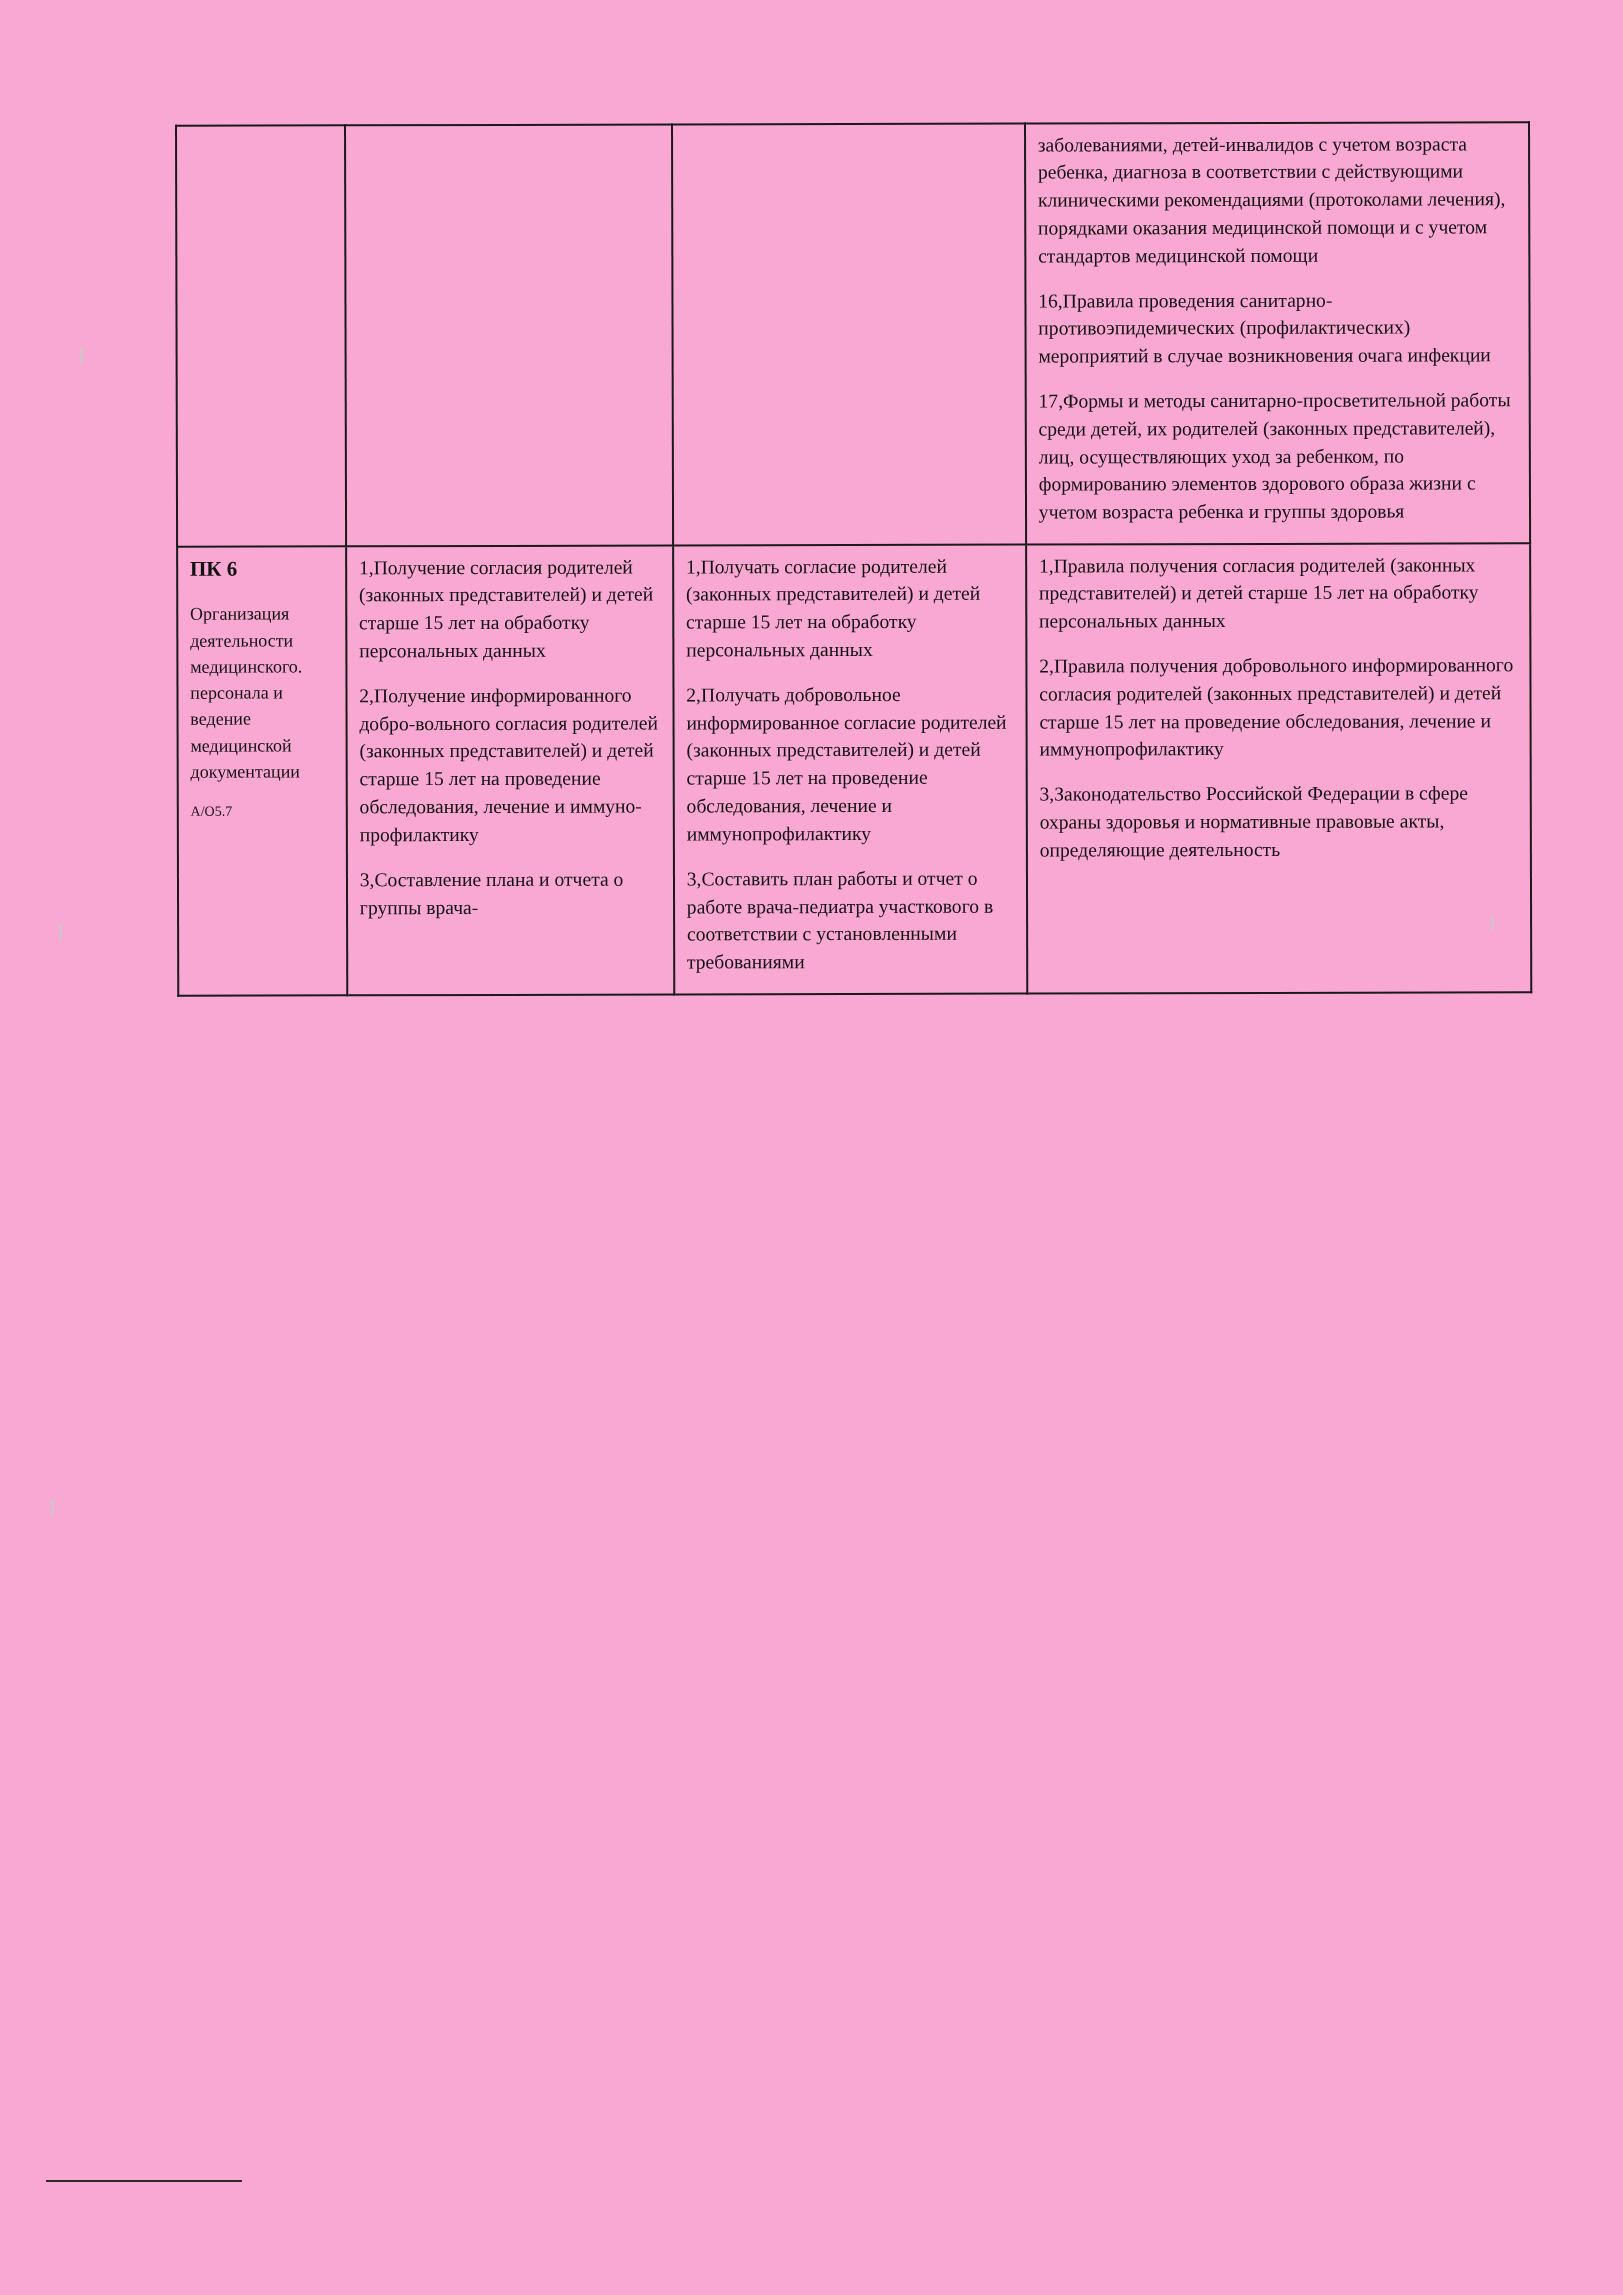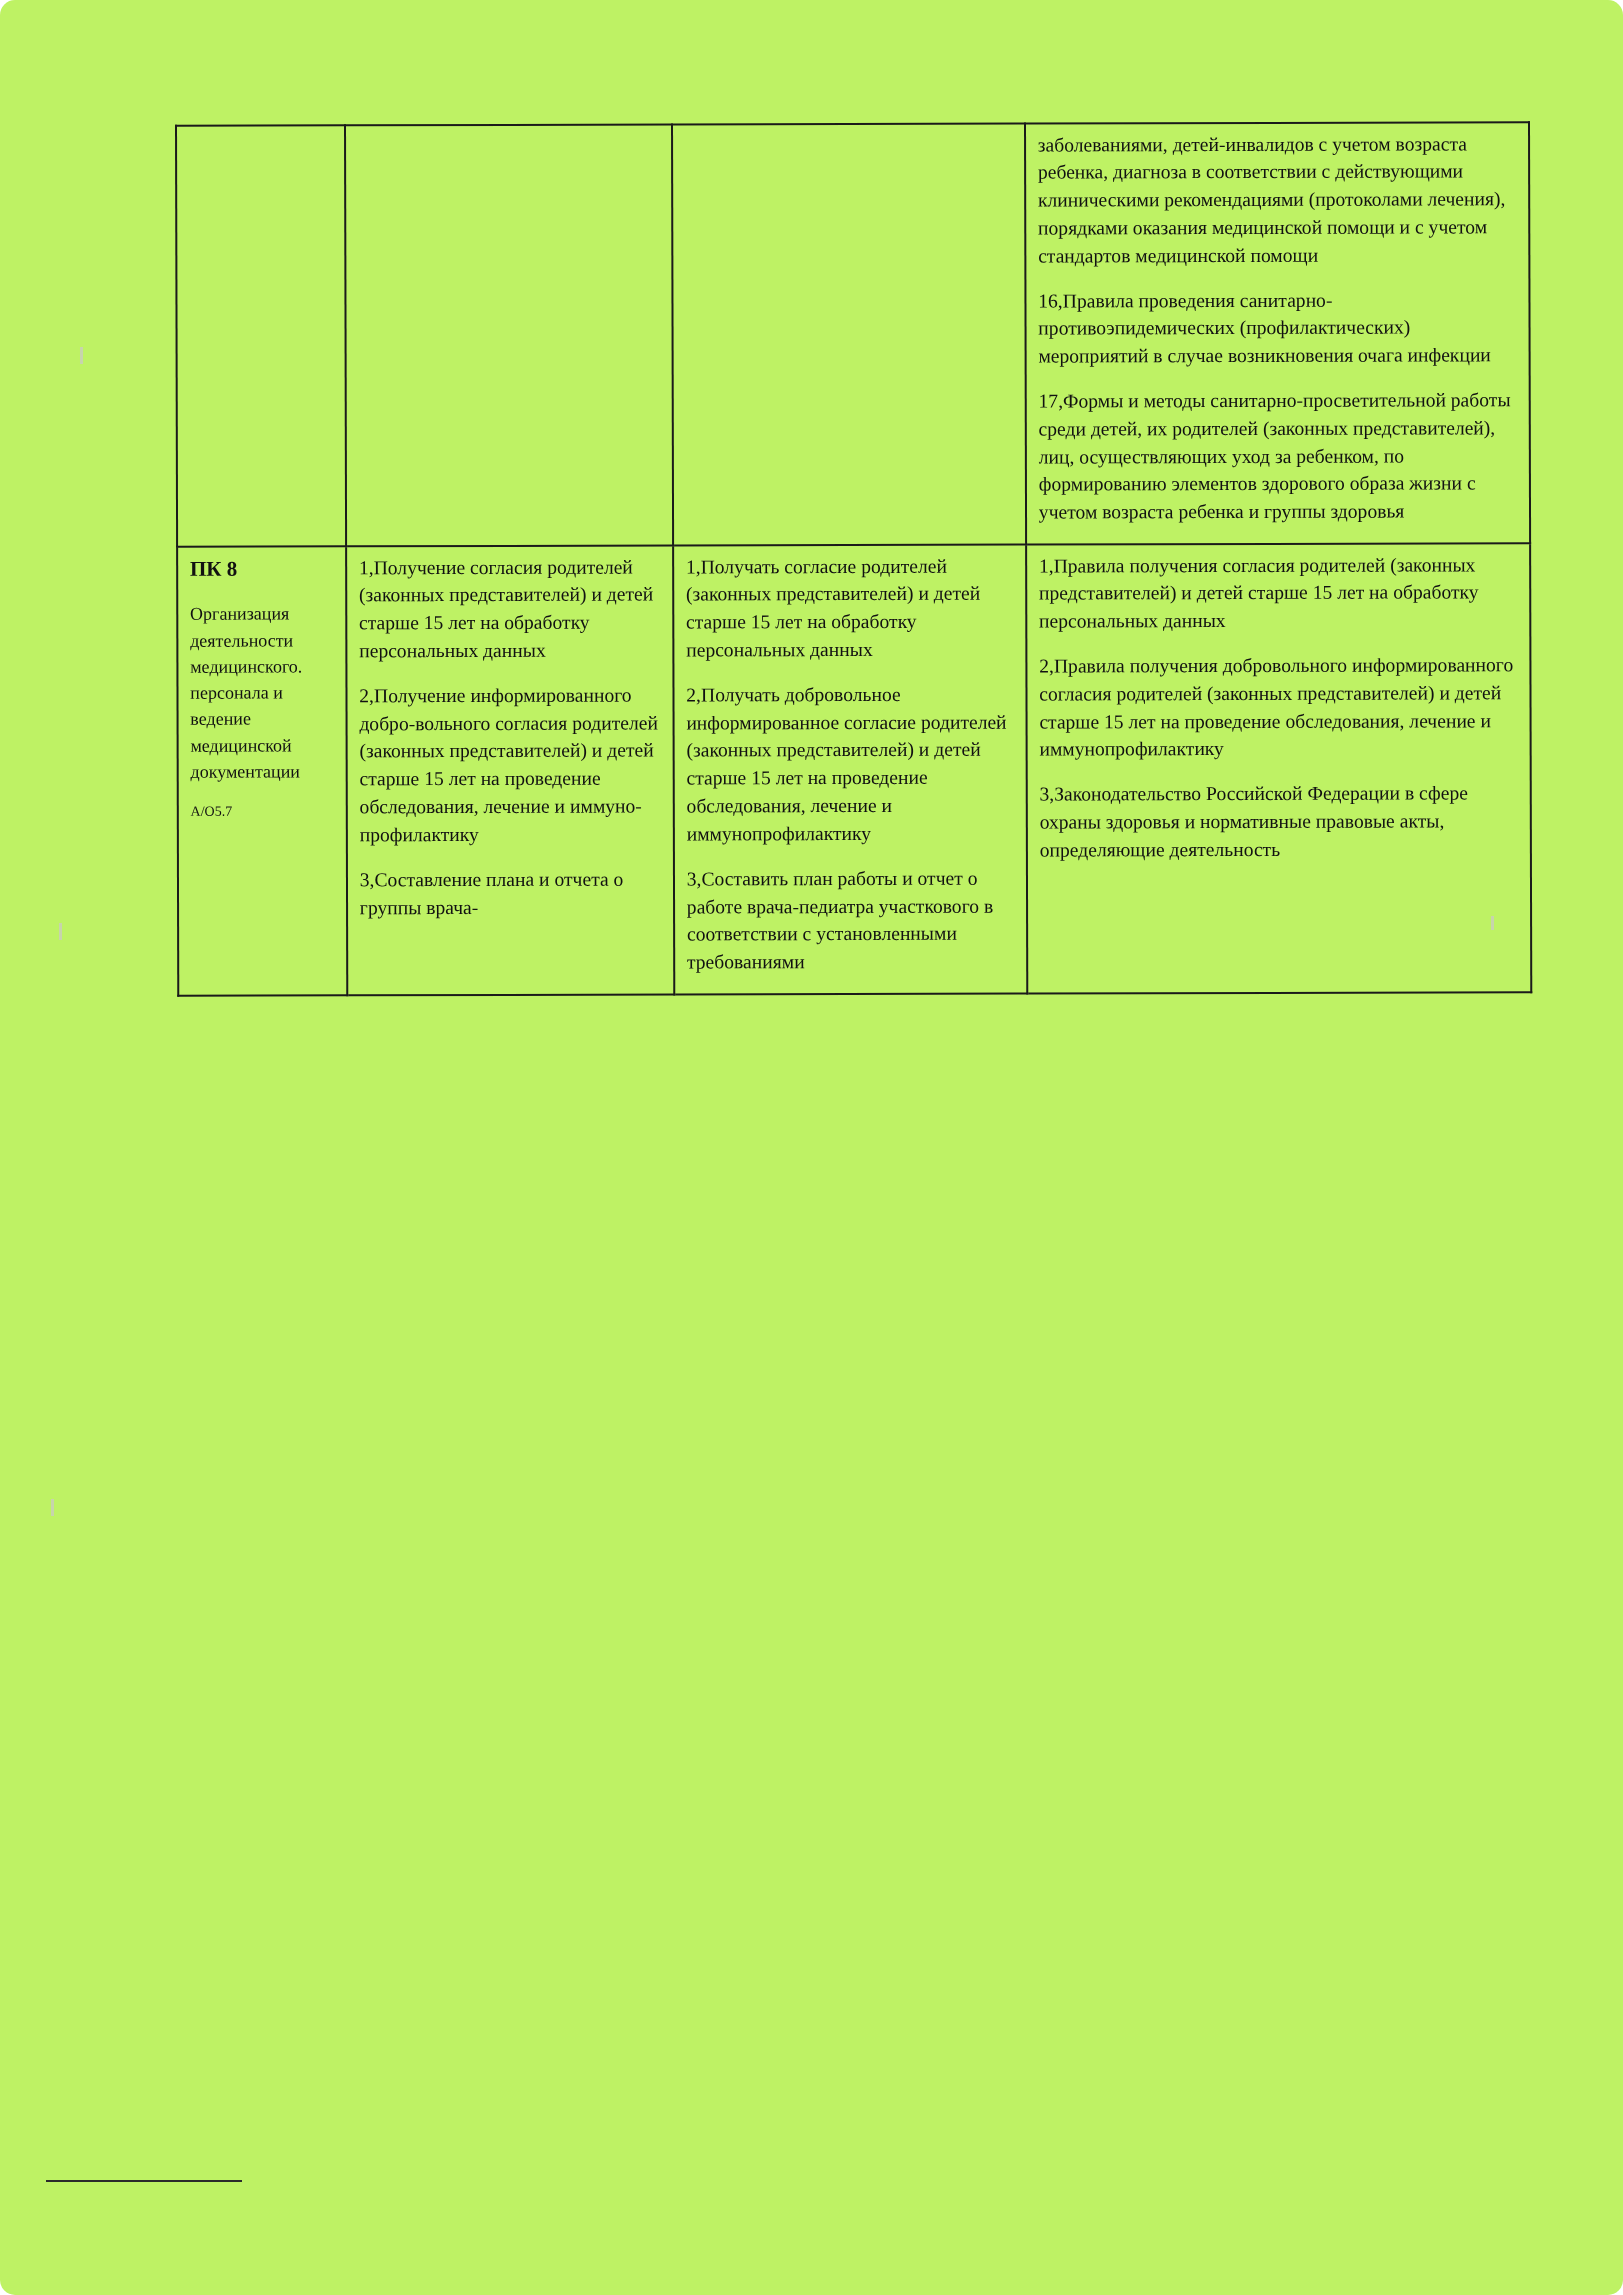--- a/index.html
+++ b/index.html
@@ -13,22 +13,21 @@
     position: relative;
     font-family: "Liberation Serif", serif;
     color: #111111;
     overflow: hidden;
   }
 
   
   .page {
     position: absolute;
     inset: 0;
-    background: #bef264;
-    border-radius: 15px;
+    background: #f9a8d4;
   }
 
   
   .scan-mark {
     position: absolute;
     width: 2.6px;
     height: 17px;
     background: #c9c9c4;
     opacity: 0.75;
   }
@@ -130,21 +129,21 @@
             <p>заболеваниями, детей-инвалидов с учетом возраста ребенка, диагноза в соответствии с действующими клиническими рекомендациями (протоколами лечения), порядками оказания медицинской помощи и с учетом стандартов медицинской помощи</p>
             <p>16,Правила проведения санитарно-противоэпидемических (профилактических) мероприятий в случае возникновения очага инфекции</p>
             <p>17,Формы и методы санитарно-просветительной работы среди детей, их родителей (законных представителей), лиц, осуществляющих уход за ребенком, по формированию элементов здорового образа жизни с учетом возраста ребенка и группы здоровья</p>
           </div>
         </td>
       </tr>
 
       <tr>
         <td>
           <div class="cell-inner">
-            <p class="col1-code">ПК 8</p>
+            <p class="col1-code">ПК 6</p>
             <p class="col1-text">Организация деятельности медицинского. персонала и ведение медицинской документации</p>
             <p class="col1-ao">А/О5.7</p>
           </div>
         </td>
 
         <td>
           <div class="cell-inner">
             <p>1,Получение согласия родителей (законных представителей) и детей старше 15 лет на обработку персональных данных</p>
             <p>2,Получение информированного добро-вольного согласия родителей (законных представителей) и детей старше 15 лет на проведение обследования, лечение и иммуно-профилактику</p>
             <p>3,Составление плана и отчета о группы врача-</p>

